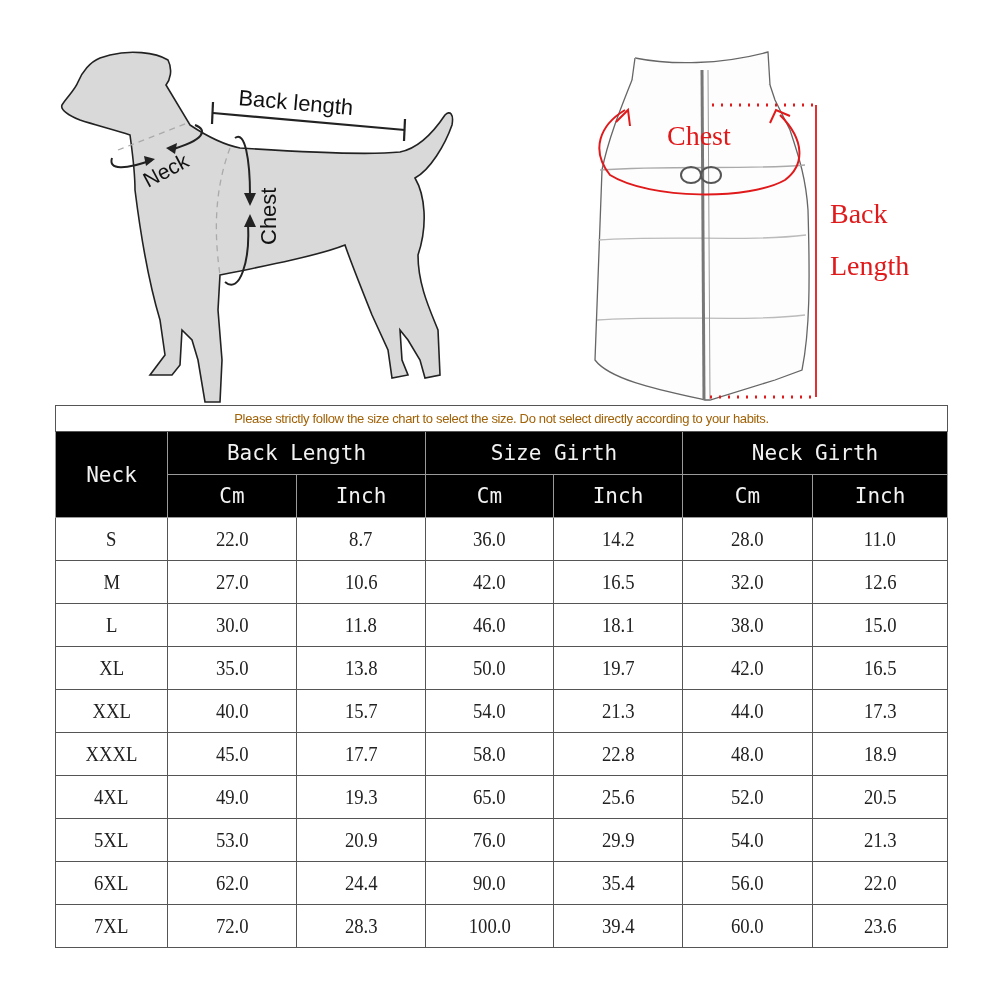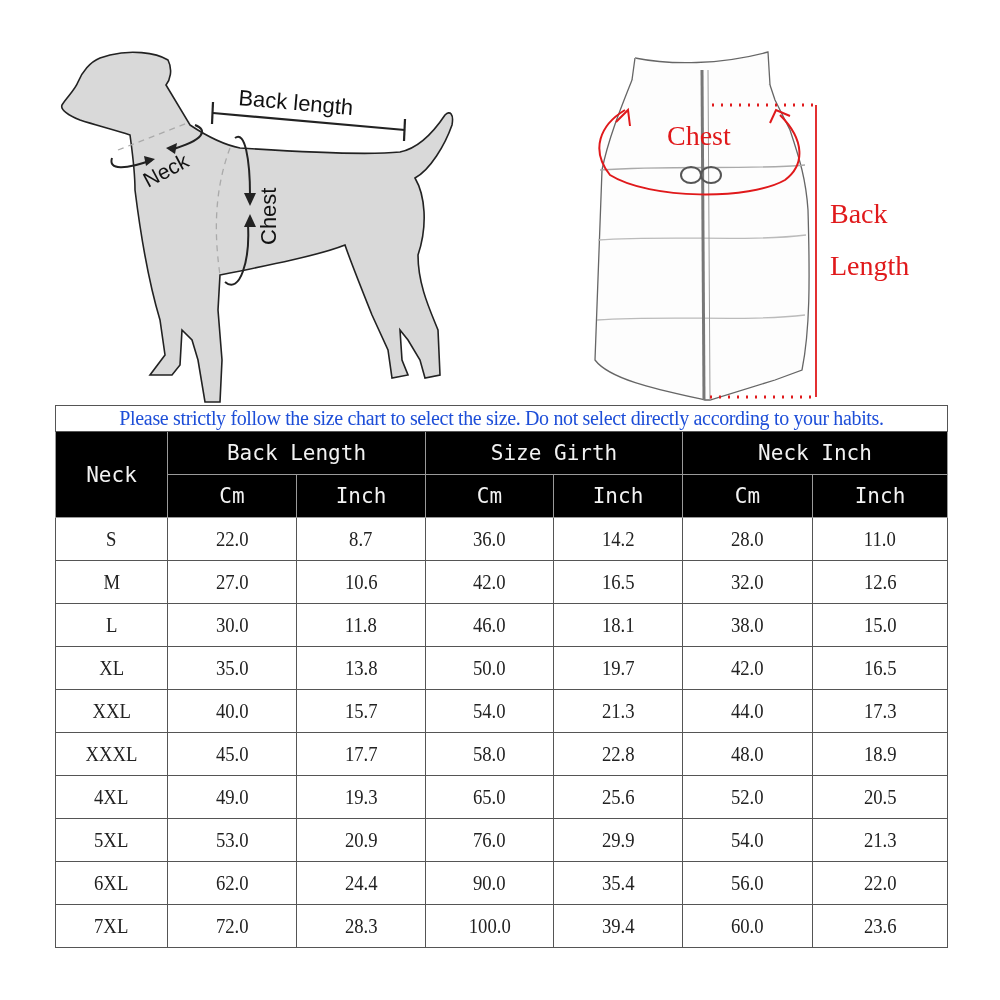--- a/index.html
+++ b/index.html
@@ -6,21 +6,21 @@
     body { width: 1000px; height: 1000px; background: #ffffff; position: relative; overflow: hidden; font-family: "Liberation Sans", sans-serif; }
     .illus { position: absolute; }
     #dog-illus { left: 40px; top: 30px; width: 460px; height: 380px; }
     #vest-illus { left: 580px; top: 30px; width: 380px; height: 380px; }
     .dog-label { font-family: "Liberation Sans", sans-serif; fill: #111; }
     .vest-label { font-family: "Liberation Serif", "DejaVu Serif", serif; fill: #e0191b; }
 
     #size-table-wrap { position: absolute; left: 55px; top: 405px; width: 892px; }
     table { border-collapse: collapse; width: 892px; table-layout: fixed; }
     td, th { border: 1.5px solid #555; text-align: center; padding: 0; }
-    .notice-cell { height: 25px; color: #1d4ed8; font-size: 20px; font-family: Liberation Serif, serif; letter-spacing: -0.35px; background: #fff; white-space: nowrap; }
+    .notice-cell { height: 25px; color: #a16207; font-size: 13px; font-family: Liberation Sans, sans-serif; letter-spacing: -0.35px; background: #fff; white-space: nowrap; }
     .hdr { background: #000; color: #f2f2f2; font-family: "DejaVu Sans Mono", "Liberation Mono", monospace; font-weight: normal; font-size: 21px; border-color: #9a9a9a; }
     .hdr-top { height: 42px; }
     .hdr-sub { height: 42px; }
     .data-row td { height: 42px; font-family: "Liberation Serif", "DejaVu Serif", serif; font-size: 22px; color: #222; transform-origin: center; }
     .data-row td span { display: inline-block; transform: scaleX(0.85); }
   </style>
 </head>
 <body>
 
 <svg id="dog-illus" class="illus" viewBox="0 0 460 380" xmlns="http://www.w3.org/2000/svg">
@@ -94,21 +94,21 @@
         <col style="width:135px">
     </colgroup>
     <tbody>
         <tr>
       <td colspan="7" class="notice-cell">Please strictly follow the size chart to select the size. Do not select directly according to your habits.</td>
     </tr>
     <tr>
       <th rowspan="2" class="hdr">Neck</th>
       <th colspan="2" class="hdr hdr-top">Back Length</th>
       <th colspan="2" class="hdr hdr-top">Size Girth</th>
-      <th colspan="2" class="hdr hdr-top">Neck Inch</th>
+      <th colspan="2" class="hdr hdr-top">Neck Girth</th>
     </tr>
     <tr>
       <th class="hdr hdr-sub">Cm</th>
       <th class="hdr hdr-sub">Inch</th>
       <th class="hdr hdr-sub">Cm</th>
       <th class="hdr hdr-sub">Inch</th>
       <th class="hdr hdr-sub">Cm</th>
       <th class="hdr hdr-sub">Inch</th>
     </tr>
     </tbody>

